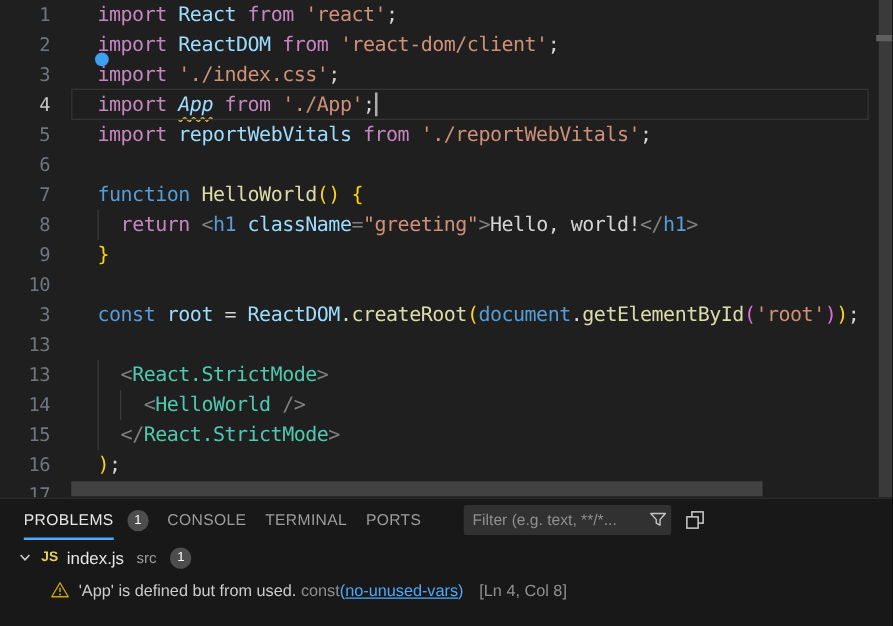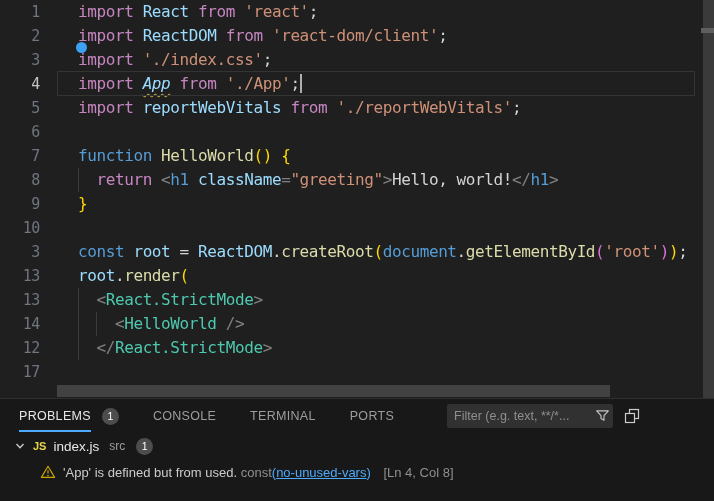--- a/index.html
+++ b/index.html
@@ -50,21 +50,21 @@
 
   
   .panel {
     position:absolute; left:0; top:398px; width:714px; height:103px;
     background:var(--panel_bg,#181818); border-top:1px solid #2F2F2F; box-sizing:border-box;
     color:#CCCCCC;
   }
   .panel-tabs {
     display:flex; align-items:center; height:34px; padding-left:19px;
   }
-  .ptab { display:flex; align-items:center; gap:11px; margin-right:34px; cursor:pointer; }
+  .ptab { display:flex; align-items:center; gap:11px; margin-right:15px; cursor:pointer; }
   .ptab-label {
     font-size:12.5px; letter-spacing:0.3px; color:#9D9D9D; position:relative; white-space:nowrap;
   }
   .ptab.active .ptab-label { color:#E7E7E7; }
   .ptab.active .ptab-label::after {
     content:""; position:absolute; left:0; right:0; bottom:-9px; height:2px;
     background:var(--accent,#4DAAFC);
   }
   .badge {
     display:inline-flex; align-items:center; justify-content:center;
@@ -148,33 +148,36 @@
         <div class="code-line">
           <span class="ln">10</span>
           <span class="lc"></span>
         </div>
         <div class="code-line">
           <span class="ln">3</span>
           <span class="lc"><span style="color: rgb(86, 156, 214);">const</span><span style="color: rgb(212, 212, 212);"> </span><span style="color: rgb(156, 220, 254);">root</span><span style="color: rgb(212, 212, 212);"> = </span><span style="color: rgb(156, 220, 254);">ReactDOM</span><span style="color: rgb(212, 212, 212);">.</span><span style="color: rgb(220, 220, 170);">createRoot</span><span style="color: rgb(255, 215, 0);">(</span><span style="color: rgb(86, 156, 214);">document</span><span style="color: rgb(212, 212, 212);">.</span><span style="color: rgb(220, 220, 170);">getElementById</span><span style="color: rgb(218, 112, 214);">(</span><span style="color: rgb(206, 145, 120);">'root'</span><span style="color: rgb(218, 112, 214);">)</span><span style="color: rgb(255, 215, 0);">)</span><span style="color: rgb(212, 212, 212);">;</span></span>
         </div>
         <div class="code-line">
           <span class="ln">13</span>
-          <span class="lc"><span style="color: rgb(156, 220, 254);">root</span><span style="color: rgb(212, 212, 212);">.</span><span style="color: rgb(220, 220, 170);">render</span><span style="color: rgb(255, 215, 0);">(</span></span>
         </div>
         <div class="code-line">
           <span class="ln">13</span>
           <span class="lc"><span style="color: rgb(212, 212, 212);">  </span><span style="color: rgb(128, 128, 128);">&lt;</span><span style="color: rgb(78, 201, 176);">React.StrictMode</span><span style="color: rgb(128, 128, 128);">&gt;</span></span>
         </div>
         <div class="code-line">
           <span class="ln">14</span>
           <span class="lc"><span style="color: rgb(212, 212, 212);">    </span><span style="color: rgb(128, 128, 128);">&lt;</span><span style="color: rgb(78, 201, 176);">HelloWorld</span><span style="color: rgb(212, 212, 212);"> </span><span style="color: rgb(128, 128, 128);">/&gt;</span></span>
         </div>
         <div class="code-line">
-          <span class="ln">12</span>
+          <span class="ln">15</span>
           <span class="lc"><span style="color: rgb(212, 212, 212);">  </span><span style="color: rgb(128, 128, 128);">&lt;/</span><span style="color: rgb(78, 201, 176);">React.StrictMode</span><span style="color: rgb(128, 128, 128);">&gt;</span></span>
+        </div>
+        <div class="code-line">
+          <span class="ln">16</span>
+          <span class="lc"><span style="color: rgb(255, 215, 0);">)</span><span style="color: rgb(212, 212, 212);">;</span></span>
         </div>
         <div class="code-line">
           <span class="ln">17</span>
           <span class="lc"></span>
         </div>
       </div>
 
     <div class="indent-guide" style="left:78px; top:168px; height:24px;"></div>
     <div class="indent-guide" style="left:78px; top:288px; height:72px;"></div>
     <div class="indent-guide" style="left:96px; top:312px; height:24px;"></div>

